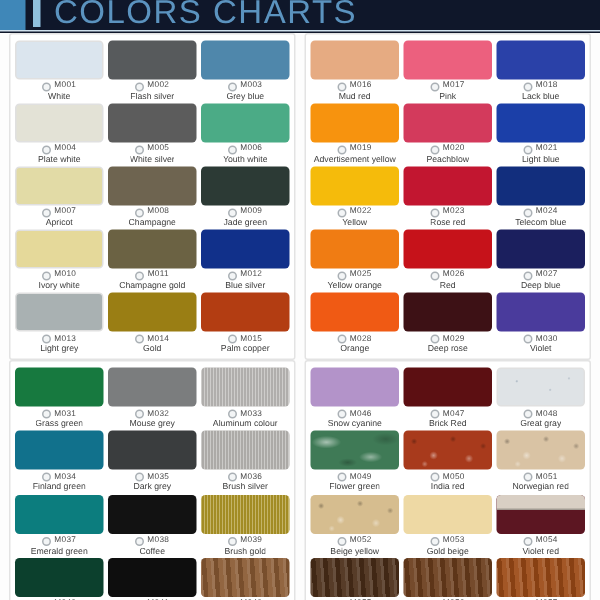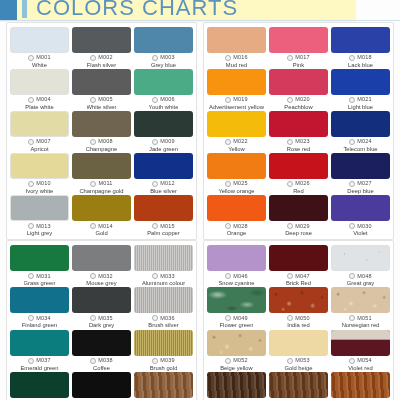--- a/index.html
+++ b/index.html
@@ -5,21 +5,21 @@
   * { box-sizing: border-box; margin: 0; padding: 0; }
   html, body {
     width: 400px; height: 400px;
     background: #ffffff;
     font-family: "Liberation Sans", sans-serif;
     overflow: hidden;
   }
   #root { position: relative; width: 400px; height: 400px; background: #fdfdfd; }
 
   
-  .header { position: relative; height: 22px; width: 356px; background: #fef9c3; }
+  .header { position: relative; height: 22px; width: 400px; background: #0f172a; }
   .hdr-block {
     position: absolute; left: 0; top: 0; width: 17px; height: 20px;
     background: #3f87b8;
   }
   .hdr-bar {
     position: absolute; left: 22px; top: 0px; width: 5px; height: 18px;
     background: #8fc0dd;
   }
   .hdr-title {
     position: absolute; left: 36px; top: -5px;

